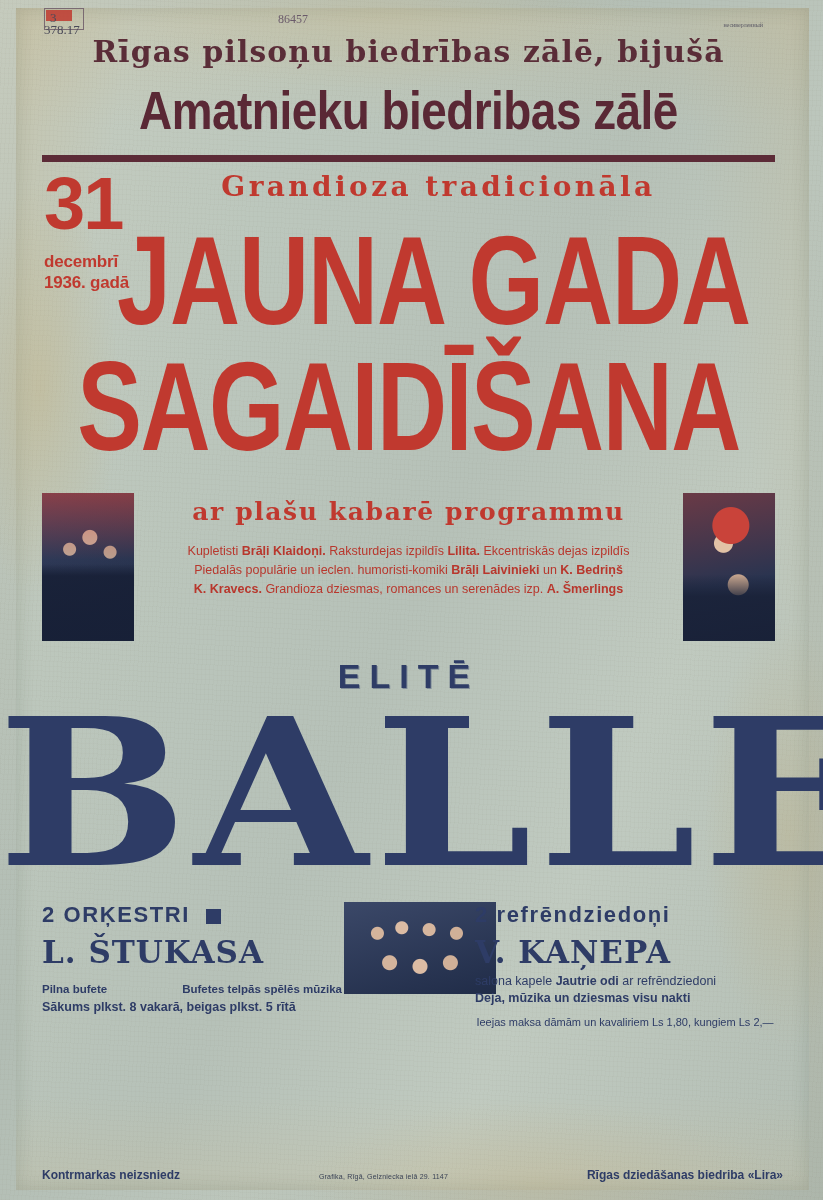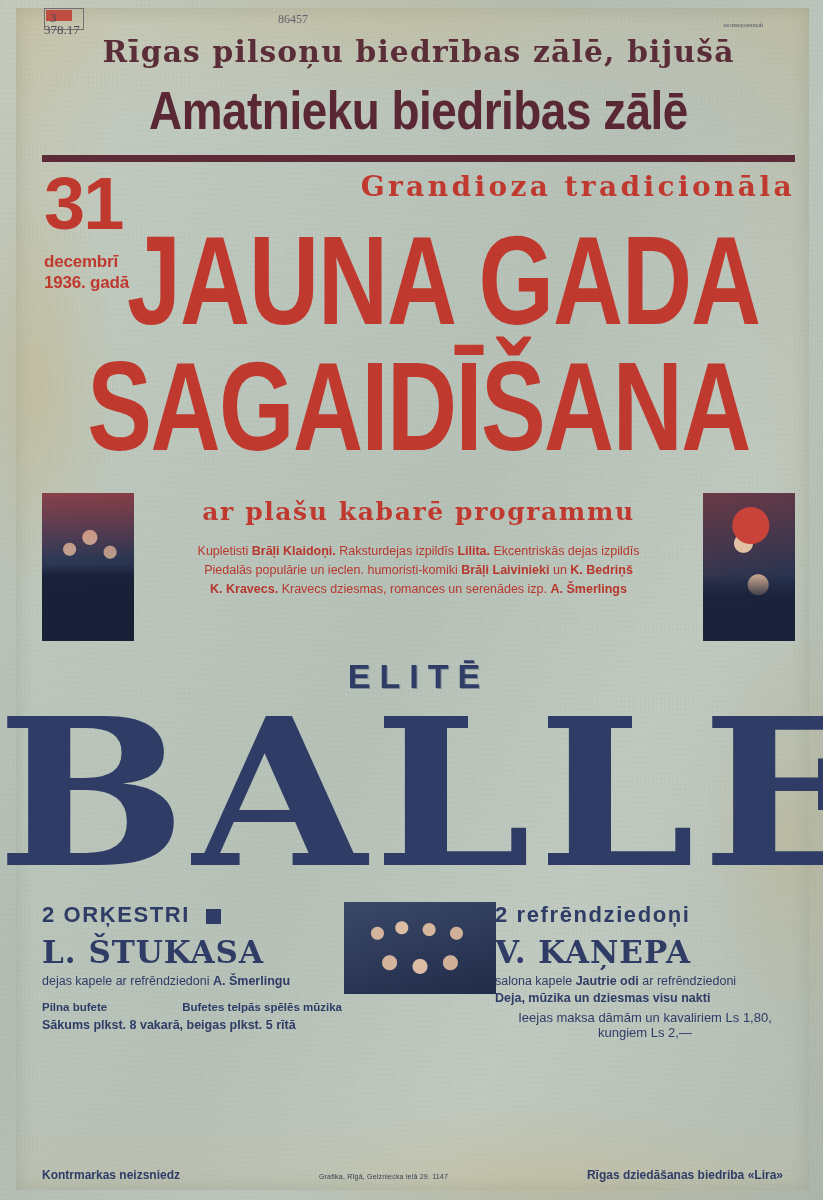--- a/index.html
+++ b/index.html
@@ -34,21 +34,21 @@
     background-image:
       repeating-linear-gradient(93deg, rgba(120,110,90,0.035) 0px, rgba(120,110,90,0.035) 1px, rgba(0,0,0,0) 1px, rgba(0,0,0,0) 4px),
       repeating-linear-gradient(3deg, rgba(120,110,90,0.03) 0px, rgba(120,110,90,0.03) 1px, rgba(0,0,0,0) 1px, rgba(0,0,0,0) 5px);
     pointer-events: none;
   }
   .stain {
     position: absolute; border-radius: 50%;
     pointer-events: none;
   }
 
-  .content { position: absolute; left: 42px; right: 28px; top: 18px; }
+  .content { position: absolute; left: 42px; right: 48px; top: 18px; }
 
   
   .hdr-line1 {
     font-family: "DejaVu Serif", serif;
     font-weight: bold;
     font-size: 30px;
     letter-spacing: 1.2px;
     color: #5a2d38;
     text-align: center;
     white-space: nowrap;
@@ -101,21 +101,21 @@
     color: #c0392f;
     margin-top: 1px;
     letter-spacing: -0.2px;
   }
   .grandioza {
     font-family: "DejaVu Serif", serif;
     font-weight: bold;
     font-size: 28px;
     letter-spacing: 3.4px;
     color: #c0392f;
-    text-align: right;
+    text-align: center;
     padding-left: 60px;
     margin-top: 0;
     white-space: nowrap;
   }
   .big1, .big2 {
     font-family: "Liberation Sans", sans-serif;
     font-weight: bold;
     color: #c0392f;
     text-align: center;
     white-space: nowrap;
@@ -344,21 +344,21 @@
       <div class="cab-mid">
         <div class="cab-title">ar plašu kabarē programmu</div>
         <div class="cab-body">
           <div>
             <span>Kupletisti </span><b>Brāļi Klaidoņi.</b><span> Raksturdejas izpildīs </span><b>Lilita.</b><span> Ekcentriskās dejas izpildīs</span>
           </div>
           <div>
             <span>Piedalās populārie un ieclen. humoristi-komiki </span><b>Brāļi Laivinieki</b><span> un </span><b>K. Bedriņš</b>
           </div>
           <div>
-            <b>K. Kravecs.</b><span> Kravecs dziesmas, romances un serenādes izp. </span><b>A. Šmerlings</b>
+            <b>K. Kravecs.</b><span> Grandioza dziesmas, romances un serenādes izp. </span><b>A. Šmerlings</b>
           </div>
         </div>
       </div>
 
       <div class="photo right">
         <div class="ph-inner" style="background:
             radial-gradient(circle at 52% 22%, #c9433a 18px, rgba(0,0,0,0) 19px),
             radial-gradient(circle at 44% 34%, #e2c2a6 9px, rgba(0,0,0,0) 10px),
             radial-gradient(circle at 60% 62%, #caa890 10px, rgba(0,0,0,0) 11px),
             linear-gradient(170deg,#6a3a46,#2a3450 60%,#1c2640);"></div>
@@ -371,23 +371,20 @@
       <div class="balle">BALLE</div>
     </div>
 
     <div class="bottom">
 
       <div class="col-l">
         <div class="orch-line">
           <span>2 ORĶESTRI</span><span class="sq"></span>
         </div>
         <div class="name">L. ŠTUKASA</div>
-        <div class="sub">
-          <span>dejas kapele ar refrēndziedoni </span><b>A. Šmerlingu</b>
-        </div>
         <div class="small-blue flex-row">
           <span class="lbl">Pilna bufete</span>
           <span class="gap"></span>
           <span>Bufetes telpās spēlēs mūzika</span>
         </div>
         <div class="small-blue2">Sākums plkst. 8 vakarā, beigas plkst. 5 rītā</div>
       </div>
 
       <div class="band-photo">
         <div class="ph-inner" style="background:
@@ -401,21 +398,21 @@
             linear-gradient(165deg,#3b4868,#202c48);"></div>
       </div>
 
       <div class="col-r">
         <div class="orch-line">2 refrēndziedoņi</div>
         <div class="name">V. KAŅEPA</div>
         <div class="sub">
           <span>salona kapele </span><b>Jautrie odi</b><span> ar refrēndziedoni</span>
         </div>
         <div class="small-blue2" style="margin-top:3px;">Deja, mūzika un dziesmas visu nakti</div>
-        <div class="small-blue" style="font-weight:normal;font-size:13px;margin-top:5px;">Ieejas maksa dāmām un kavaliriem Ls 1,80, kungiem Ls 2,—</div>
+        <div class="small-blue" style="font-weight:normal;font-size:11px;margin-top:11px;">Ieejas maksa dāmām un kavaliriem Ls 1,80, kungiem Ls 2,—</div>
       </div>
 
     </div>
   </div>
 
   <div class="footer">
     <div class="foot-l">Kontrmarkas neizsniedz</div>
     <div class="foot-c">Grafika, Rīgā, Gelzniecka ielā 29.      1147</div>
     <div class="foot-r">Rīgas dziedāšanas biedriba «Lira»</div>
   </div>

